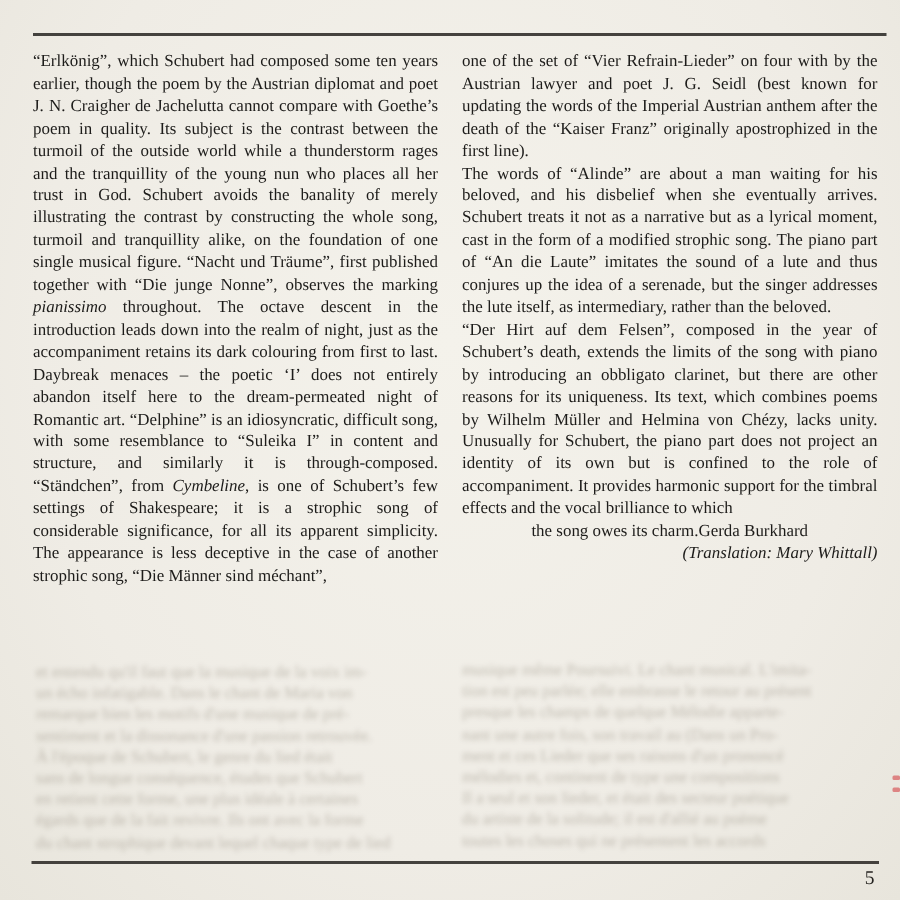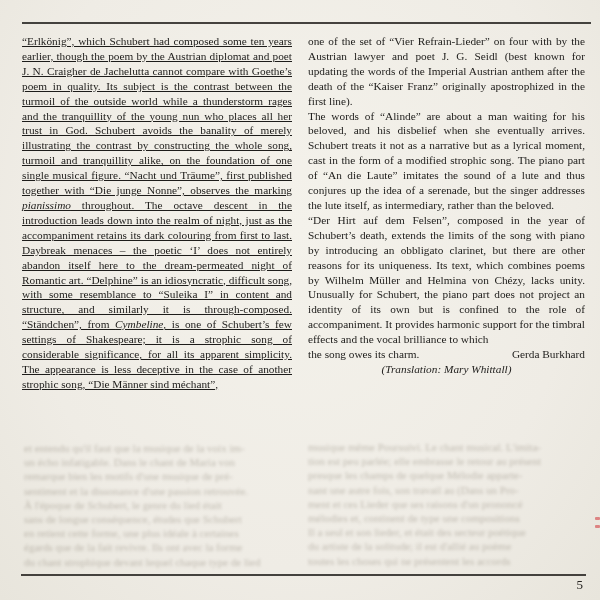--- a/index.html
+++ b/index.html
@@ -10,26 +10,26 @@
     color:#1d1c1a;
   }
   .rule{position:absolute;background:#2c2a27;height:2px;}
   .rule-top{left:22px;top:22px;width:569px;opacity:.88;}
   .rule-bottom{left:21px;top:574px;width:565px;opacity:.88;}
   .columns{
     position:absolute;left:22px;top:34px;width:563px;
     display:flex;gap:16px;
   }
   .col{font-size:11.3px;line-height:14.9px;}
-  .col-left{width:270px;text-decoration:underline;}
+  .col-left{width:270px;}
   .col-right{width:277px;}
   .col p{margin:0;text-align:justify;}
-  .closing-row{display:flex;justify-content:space-between;align-items:baseline;}
+  .closing-row{display:flex;justify-content:center;align-items:baseline;}
   .author{white-space:nowrap;}
-  .translation{text-align:center;font-style:italic;}
+  .translation{text-align:right;font-style:italic;}
   .ghost{
     position:absolute;font-size:11px;line-height:14.2px;text-align:justify;
     color:#7d7466;filter:blur(1.6px);opacity:.42;
   }
   .ghost-left{left:24px;top:441px;width:268px;}
   .ghost-right{left:308px;top:440px;width:277px;}
   .ghost div{white-space:nowrap;overflow:hidden;}
   .page-number{position:absolute;right:17px;top:577px;font-size:13px;color:#24221f;}
   .red-mark{position:absolute;right:0;top:517px;width:6px;}
   .red-mark span{display:block;width:5px;height:3px;background:#d96b6b;margin:0 0 5px auto;border-radius:1px;opacity:.8;}

